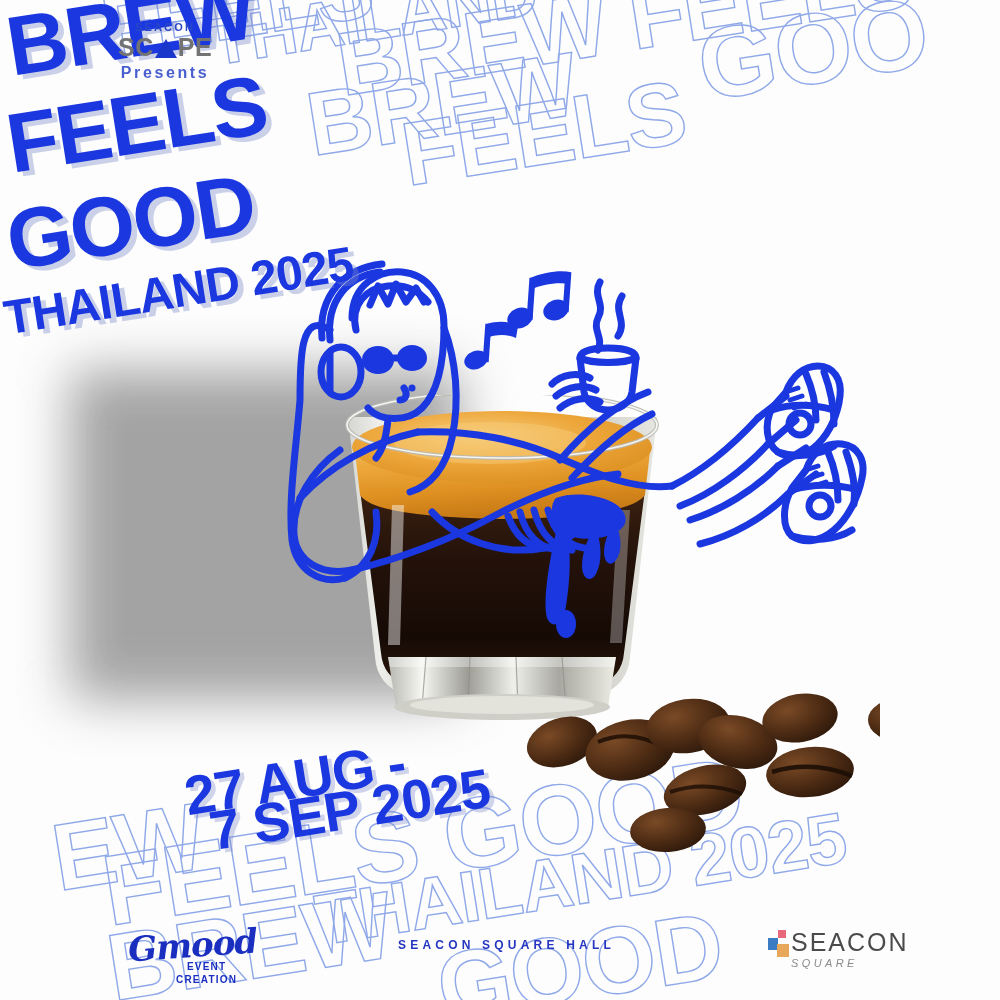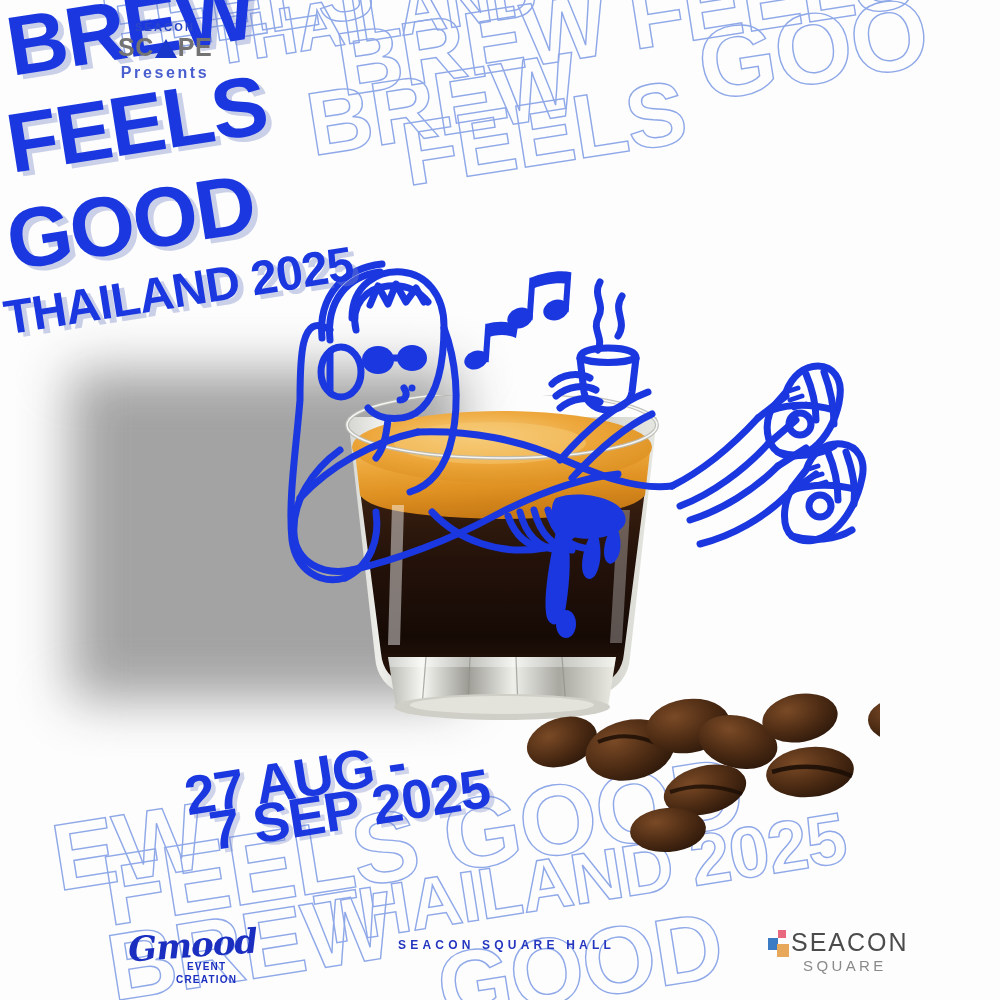--- a/index.html
+++ b/index.html
@@ -115,21 +115,21 @@
 
   
   .seacon-sq { position:absolute; left:768px; top:930px; z-index:19; display:flex; align-items:flex-start; }
   .sq-marks { position:relative; width:22px; height:30px; margin-right:1px; }
   .sq-marks i { position:absolute; display:block; }
   .mk-pink  { width:8px;  height:8px;  background:#e8687e; left:10px; top:0px; }
   .mk-blue  { width:10px; height:12px; background:#3b7bc4; left:0px;  top:8px; }
   .mk-oran  { width:12px; height:13px; background:#e8a85c; left:9px;  top:14px; }
   .sq-text { line-height:1; }
   .sq-main { font-size:25px; font-weight:normal; letter-spacing:2px; color:#4b4b4b; }
-  .sq-sub  { font-size:15px; letter-spacing:3.4px; color:#8a8a8a; margin-top:3px; margin-left:12px; }
+  .sq-sub  { font-size:11px; letter-spacing:3.4px; color:#8a8a8a; margin-top:3px; margin-left:0;font-style:italic; }
 
   
   #art { position:absolute; left:0; top:0; z-index:10; pointer-events:none; }
 </style>
 </head>
 <body>
 
 <div id="poster">
 
   <div class="bg-layer" id="bgLayer">

